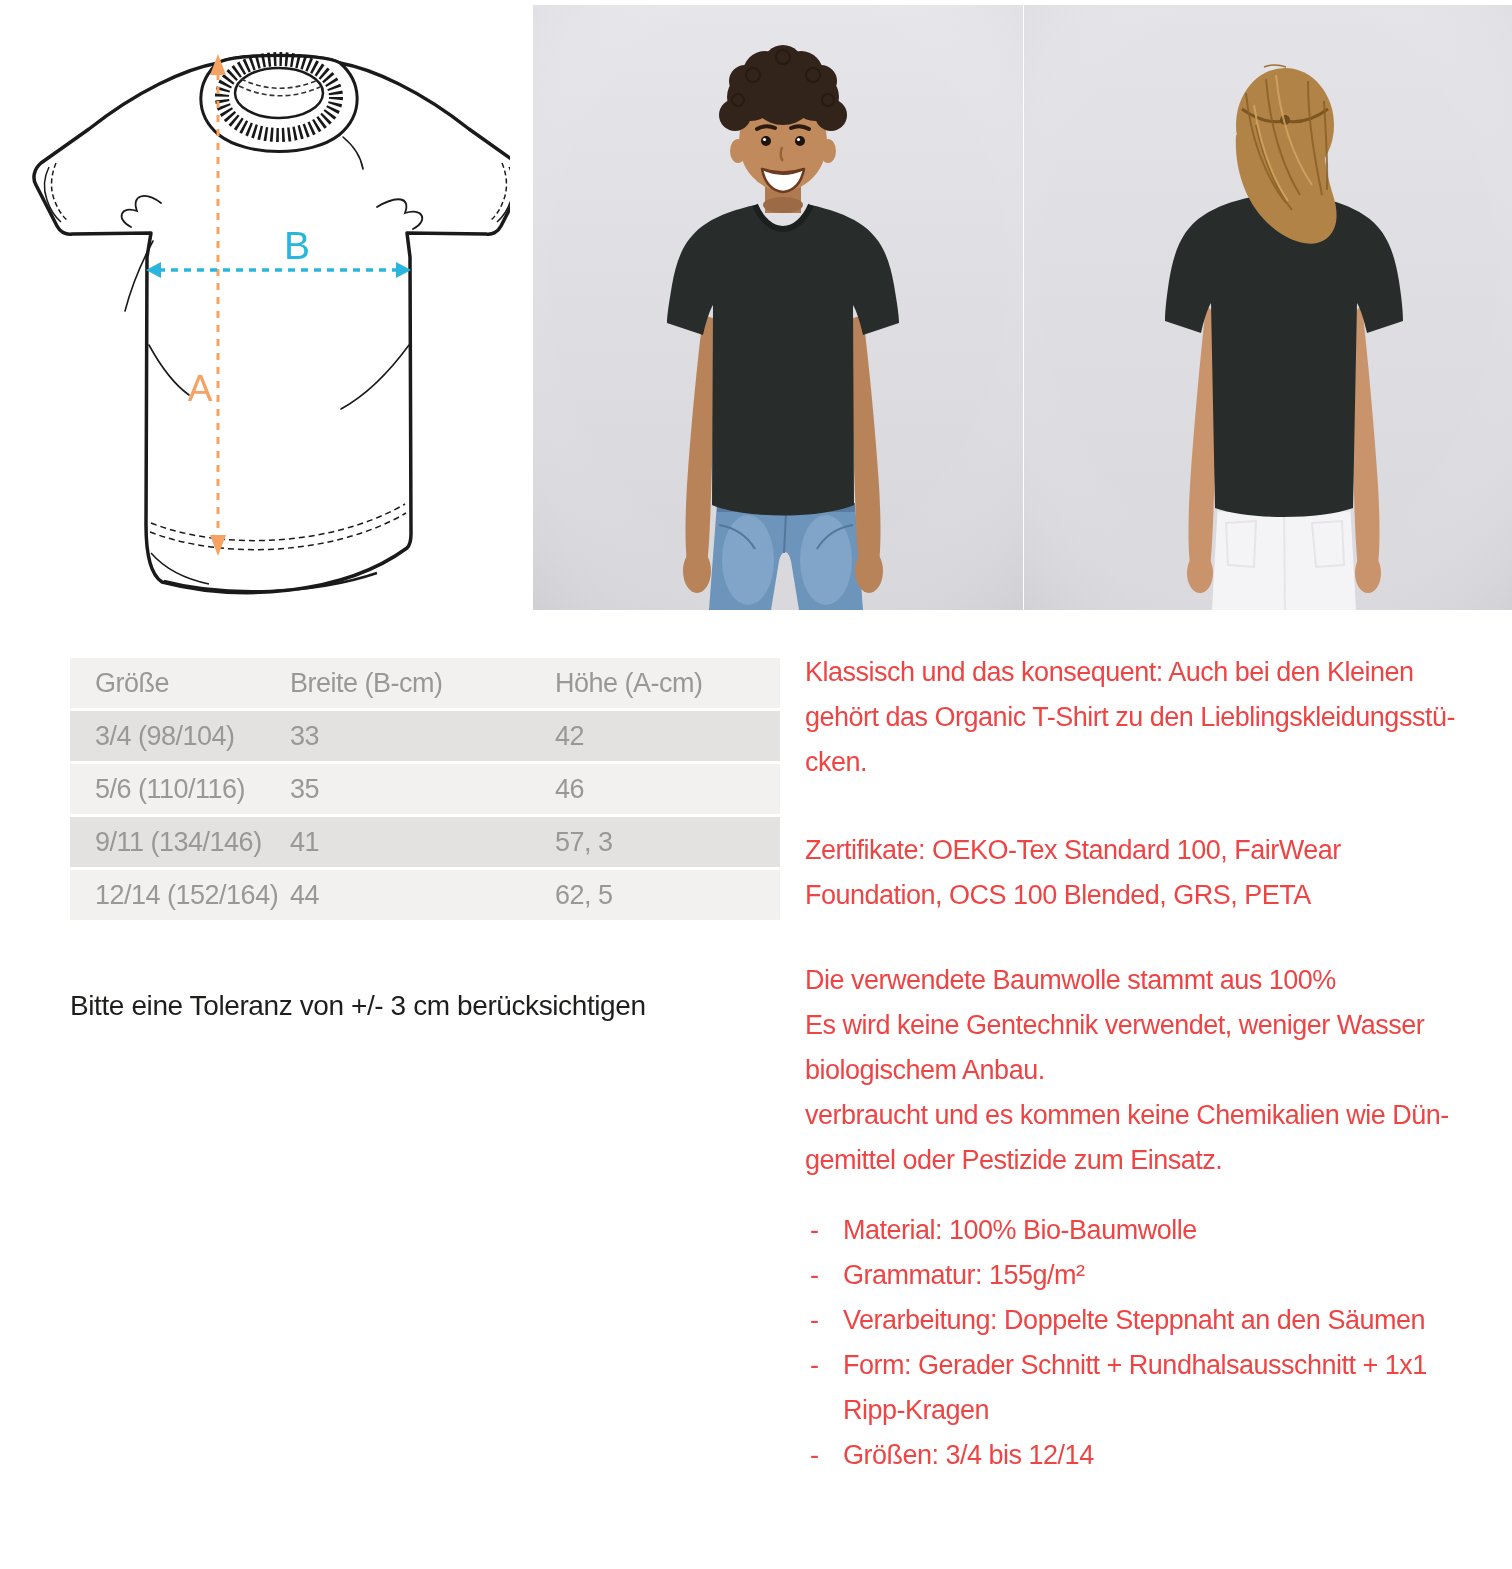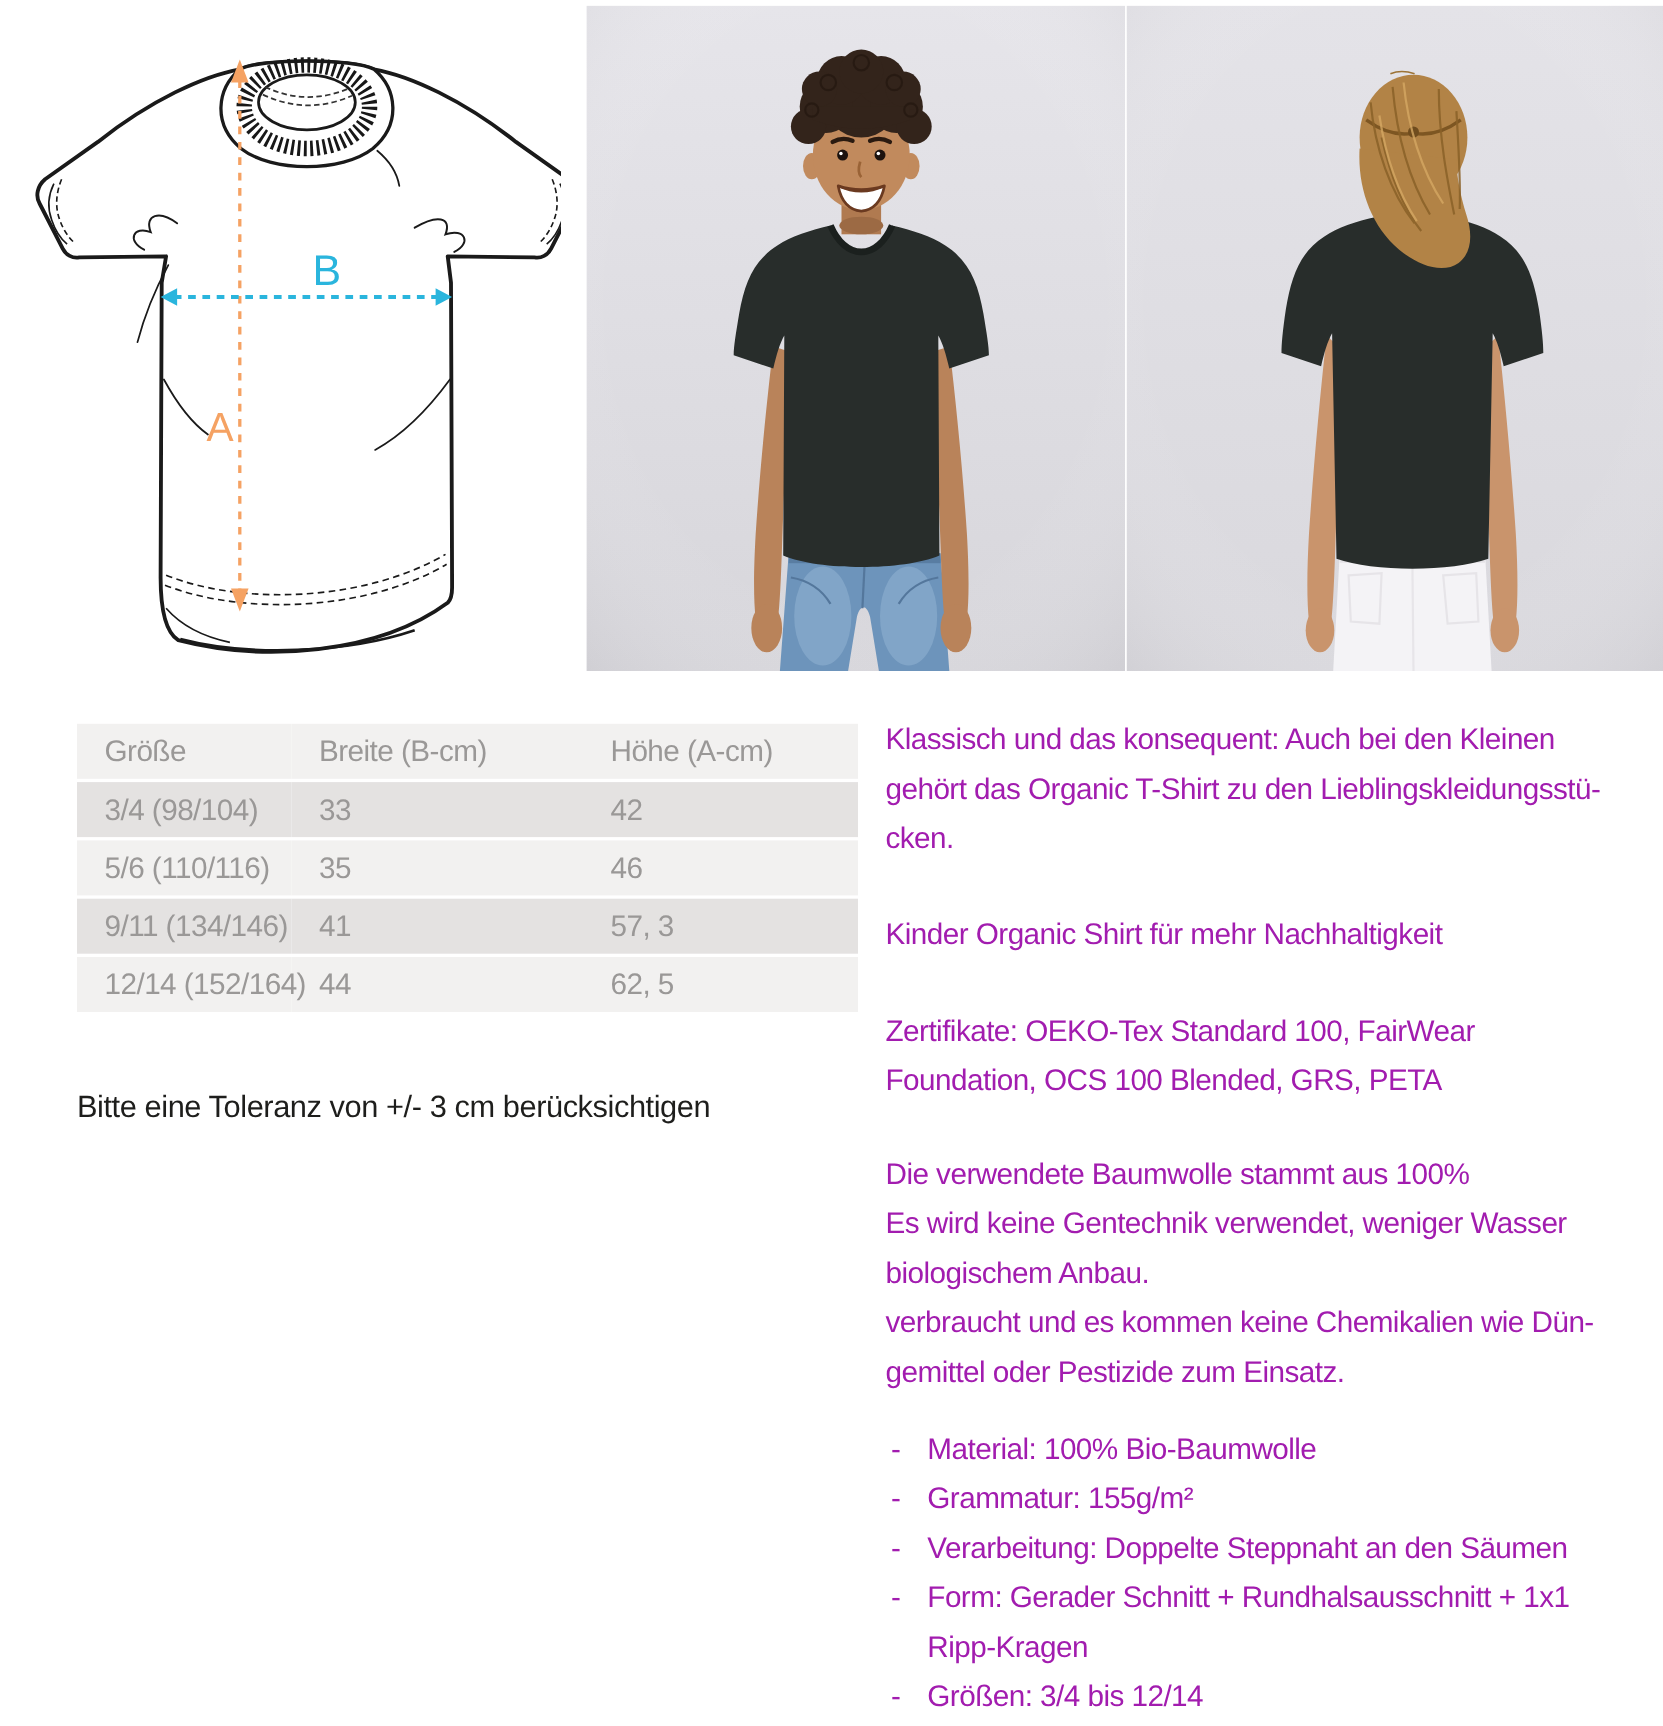--- a/index.html
+++ b/index.html
@@ -22,21 +22,21 @@
              vertical-align:middle;white-space:nowrap;overflow:visible;}
   table.size thead tr{background:#f2f1f0;}
   table.size tbody tr:nth-child(odd){background:#e4e2e1;}
   table.size tbody tr:nth-child(even){background:#f2f1f0;}
 
   .tolerance{position:absolute;left:70px;top:990px;width:712px;font-size:28px;
              letter-spacing:-0.4px;color:#1e1e1c;white-space:nowrap;}
 
   
   .desc{position:absolute;left:805px;top:650px;width:707px;font-size:27px;line-height:45px;
-        letter-spacing:-0.5px;color:#a21caf;}
+        letter-spacing:-0.5px;color:#ef4444;}
   .desc .line{white-space:nowrap;}
   .desc .p2{margin-top:42px;}
   .desc .p3{margin-top:43px;}
   .desc .p4{margin-top:40px;}
   .desc .bullets{margin-top:25px;}
   .bullet{display:flex;}
   .bullet .dash{width:33px;padding-left:5px;flex:none;}
   .bullet .blines{flex:1;}
 </style>
 </head>
@@ -269,23 +269,20 @@
   </div>
 
   <div class="tolerance">Bitte eine Toleranz von +/- 3 cm berücksichtigen</div>
 
   <div class="desc">
     <div class="p1">
       <div class="line">Klassisch und das konsequent: Auch bei den Kleinen</div>
       <div class="line">gehört das Organic T-Shirt zu den Lieblingskleidungsstü-</div>
       <div class="line">cken.</div>
     </div>
-    <div class="p2">
-      <div class="line">Kinder Organic Shirt für mehr Nachhaltigkeit</div>
-    </div>
     <div class="p3">
       <div class="line">Zertifikate: OEKO-Tex Standard 100, FairWear</div>
       <div class="line">Foundation, OCS 100 Blended, GRS, PETA</div>
     </div>
     <div class="p4">
       <div class="line">Die verwendete Baumwolle stammt aus 100%</div>
       <div class="line">Es wird keine Gentechnik verwendet, weniger Wasser</div>
       <div class="line">biologischem Anbau.</div>
       <div class="line">verbraucht und es kommen keine Chemikalien wie Dün-</div>
       <div class="line">gemittel oder Pestizide zum Einsatz.</div>

